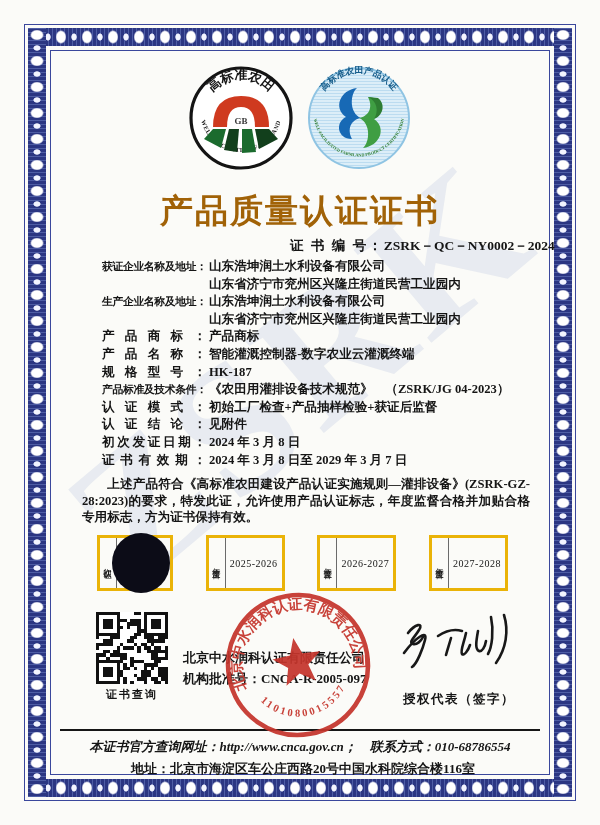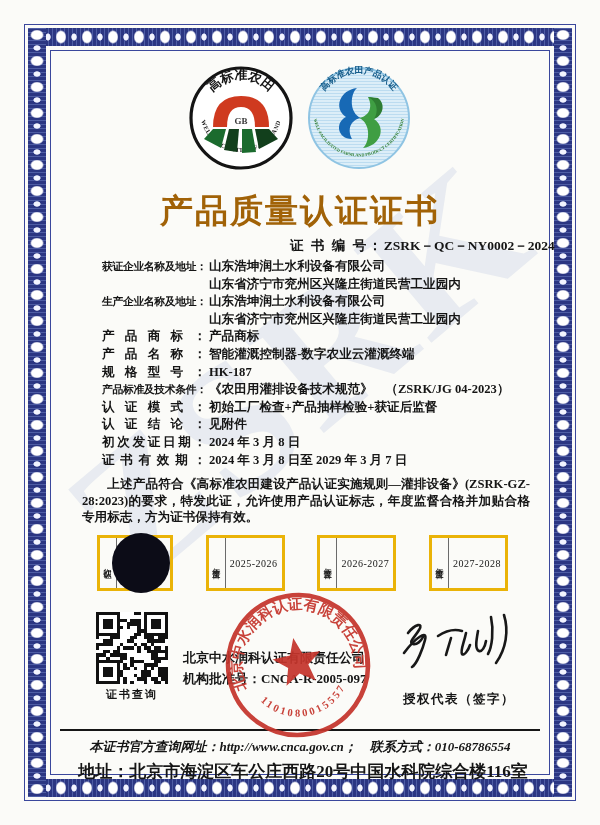--- a/index.html
+++ b/index.html
@@ -79,21 +79,21 @@
   .qr-wrap{position:absolute; left:46px; top:9px; width:72px; text-align:center;}
   .qr-wrap svg{width:72px; height:72px; display:block;}
   .qr-caption{font-size:11px; font-weight:700; margin-top:3px; letter-spacing:2px;}
   .org-block{position:absolute; left:133px; top:44px; font-size:13px; font-weight:700; line-height:21px; white-space:nowrap; z-index:1;}
   .stamp{position:absolute; left:172px; top:-14px; width:152px; height:152px; opacity:.93; transform:rotate(-10deg); z-index:3;}
   .sig{position:absolute; left:344px; top:6px; width:126px; height:60px;}
   .sig-caption{position:absolute; left:353px; top:88px; font-size:12.5px; font-weight:700; letter-spacing:1.5px;}
 
   .rule{position:absolute; left:60px; right:60px; top:729px; border-top:2px solid #161616;}
   .contact1{position:absolute; top:738px; left:0; right:0; text-align:center; font-size:13px; font-weight:700; white-space:nowrap;font-style:italic;}
-  .contact2{position:absolute; top:760px; left:0; right:0; text-align:center; font-size:17px; font-weight:700; white-space:nowrap;padding-left:6px;}
+  .contact2{position:absolute; top:760px; left:0; right:0; text-align:center; font-size:13px; font-weight:700; white-space:nowrap;padding-left:6px;}
 </style>
 </head>
 <body>
 
 <div class="page">
 
   <div class="frame-outer"></div>
   <div class="band band-h band-top"></div>
   <div class="band band-h band-bottom"></div>
   <div class="band band-v band-left"></div>

